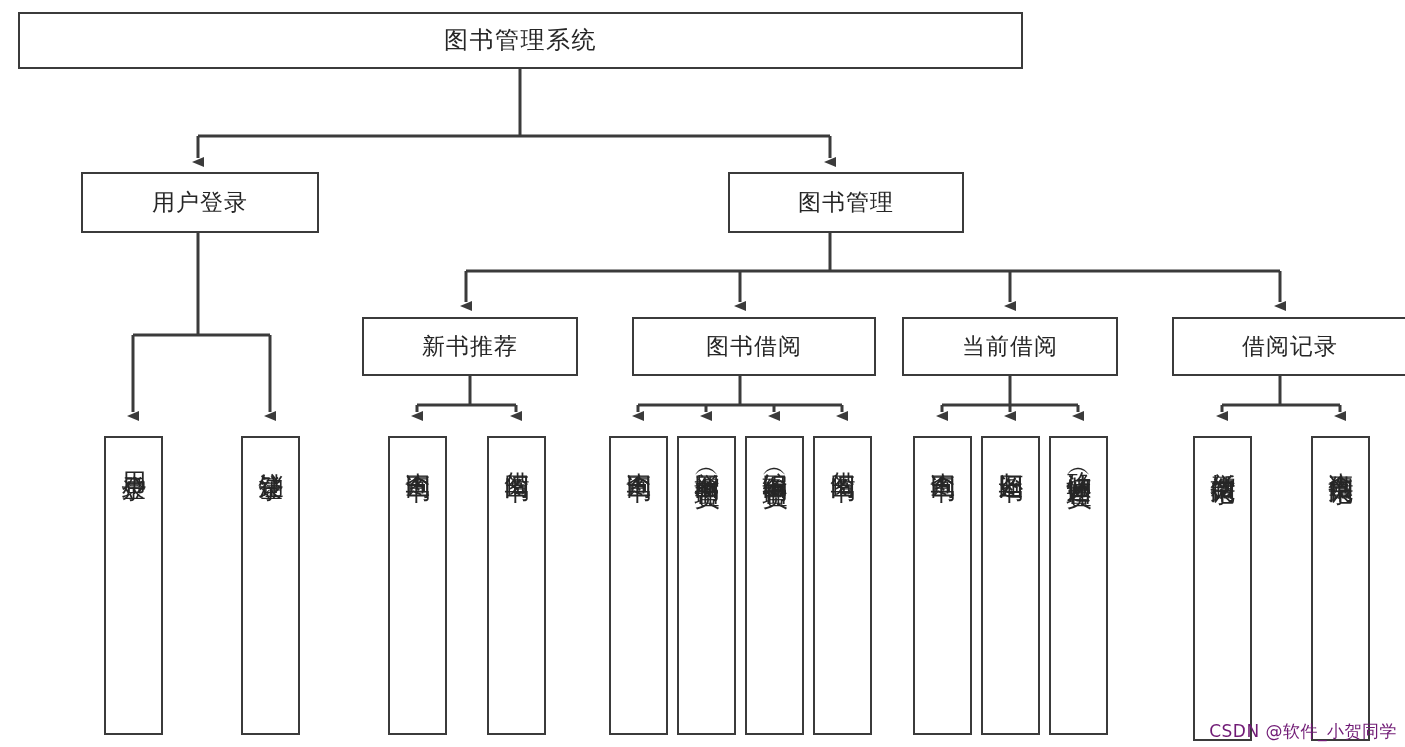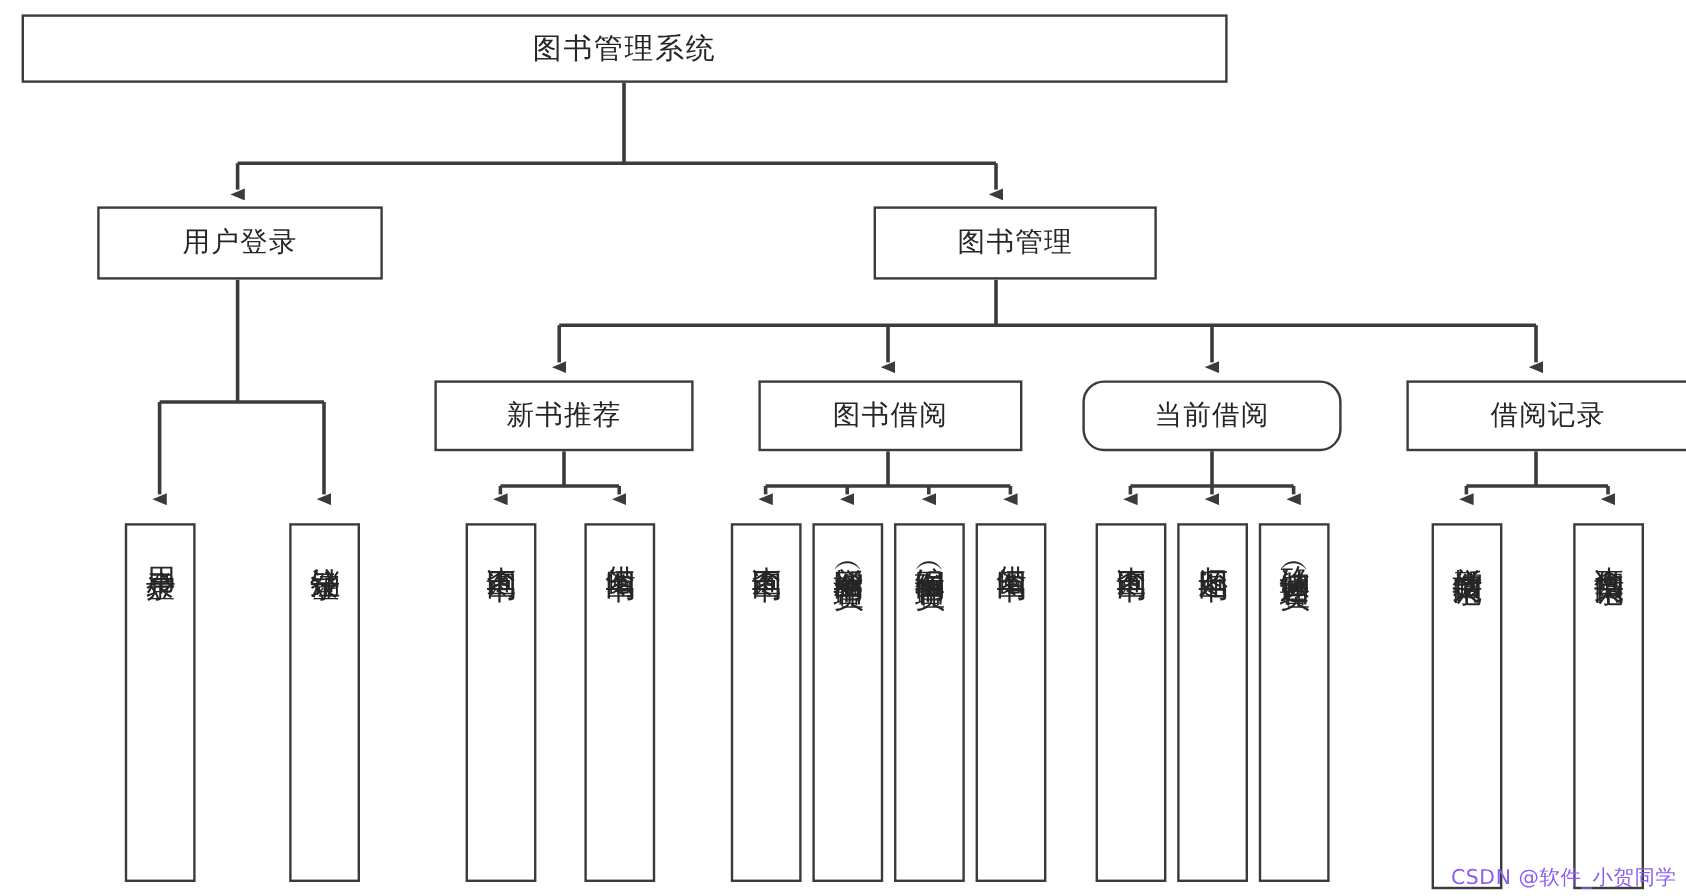--- a/index.html
+++ b/index.html
@@ -51,21 +51,21 @@
     line-height:1.12;
     letter-spacing:2px;
     white-space:nowrap;
     display:block;
   }
   #watermark{
     position:absolute;
     right:8px;
     bottom:4px;
     font-size:17px;
-    color:#8b5cf6;
+    color:#701a75;
     letter-spacing:0.5px;
     white-space:nowrap;
     font-family:"DejaVu Sans","Liberation Sans",sans-serif;
   }
 </style>
 </head>
 <body>
 
 <div id="diagram">
 
@@ -126,24 +126,24 @@
   <div class="node horiz" style="left:81px;top:172px;width:238px;height:61px;">
     <span>用户登录</span>
   </div>
   <div class="node horiz" style="left:712px;top:172px;width:236px;height:61px;margin-left:16px;">
     <span>图书管理</span>
   </div>
 
   <div class="node horiz" style="left:362px;top:317px;width:216px;height:59px;text-align:right;">
     <span>新书推荐</span>
   </div>
-  <div class="node horiz" style="left:632px;top:317px;width:220px;height:59px;">
+  <div class="node horiz" style="left:632px;top:317px;width:244px;height:59px;">
     <span>图书借阅</span>
   </div>
-  <div class="node horiz" style="left:902px;top:317px;width:216px;height:59px;border-radius:18px;">
+  <div class="node horiz" style="left:902px;top:317px;width:216px;height:59px;">
     <span>当前借阅</span>
   </div>
   <div class="node horiz" style="left:1172px;top:317px;width:236px;height:59px;">
     <span>借阅记录</span>
   </div>
 
   <div class="node leaf" style="left:104px;top:436px;width:59px;height:299px;">
     <span class="vtext">用户登录</span>
   </div>
   <div class="node leaf" style="left:241px;top:436px;width:59px;height:299px;">

